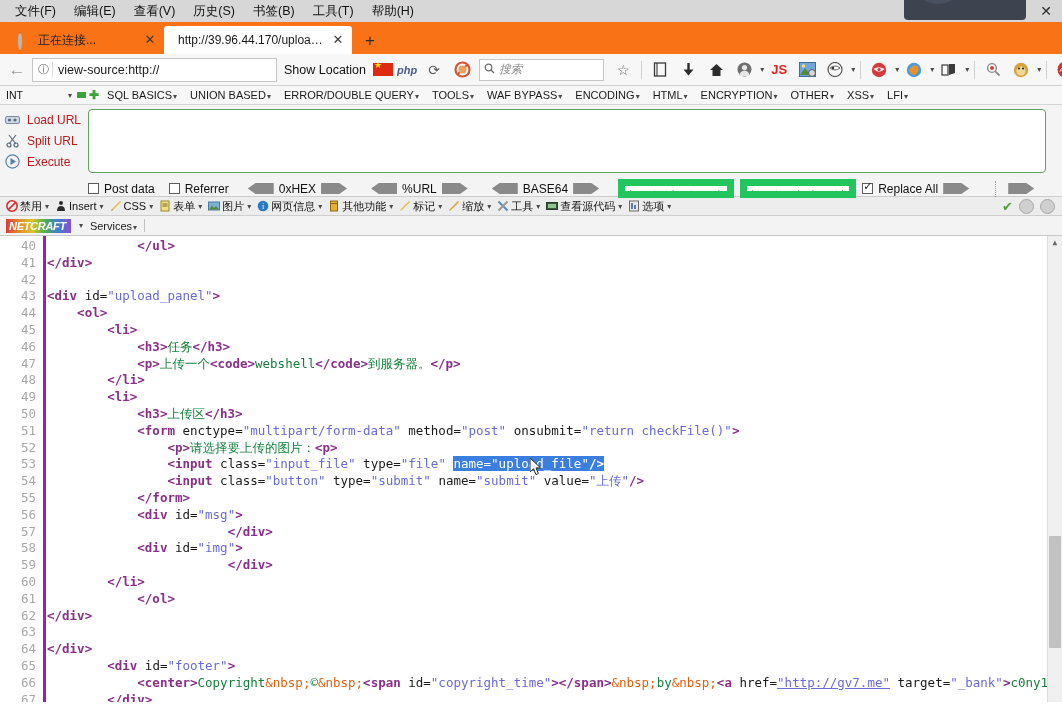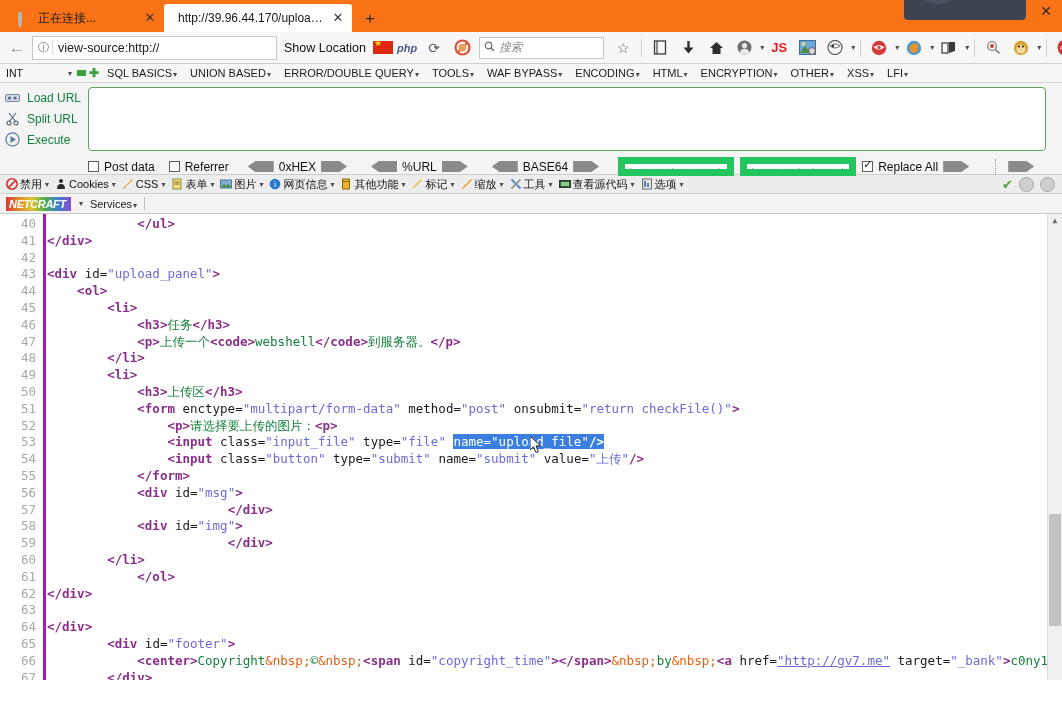--- a/index.html
+++ b/index.html
@@ -176,21 +176,21 @@
     border-bottom: 1px solid #cdcdcd;
     padding: 4px 0 0 0;
     position: relative;
     height: 92px;
   }
   .hb-row { display: flex; align-items: flex-start; }
   .hb-left { width: 88px; flex: 0 0 88px; padding-left: 4px; }
   .hb-btn {
     display: flex; align-items: center;
     height: 21px;
-    font-size: 12px; color: #15803d;
+    font-size: 12px; color: #b91c1c;
     gap: 7px;
   }
   .hb-btn .ic {
     width: 16px; height: 16px; flex: 0 0 16px;
     display: flex; align-items: center; justify-content: center;
     color: #5a7ba8; font-size: 11px;
   }
   .hb-ta {
     flex: 1 1 auto;
     height: 64px;
@@ -334,20 +334,29 @@
     width: 13px; height: 18px;
     pointer-events: none;
     z-index: 40;
   }
 </style>
 </head>
 <body>
 
 <div id="app">
 
+  <div class="menubar">
+    <div class="mi">文件(F)</div>
+    <div class="mi">编辑(E)</div>
+    <div class="mi">查看(V)</div>
+    <div class="mi">历史(S)</div>
+    <div class="mi">书签(B)</div>
+    <div class="mi">工具(T)</div>
+    <div class="mi">帮助(H)</div>
+  </div>
   <div class="winclose">✕</div>
 
   <div class="dlwidget">
     <div class="circle"></div>
 
   </div>
 
   <div class="tabstrip">
     <div class="tab inactive">
       <span class="tab-fav"><span class="spinner"></span></span>
@@ -580,21 +589,21 @@
             <line x1="2.4" y1="9.6" x2="9.6" y2="2.4" stroke="#d03030" stroke-width="1.6"></line>
           </svg></span>
       <span>禁用</span>
         <span class="caret">▾</span>
     </div>
     <div class="wd-item">
       <span class="wd-ic"><svg width="12" height="12" viewBox="0 0 12 12">
             <circle cx="6" cy="3" r="2" fill="#2b2b2b"></circle>
             <path d="M2 11 Q2 6 6 6 Q10 6 10 11 Z" fill="#2b2b2b"></path>
           </svg></span>
-      <span>Cookies</span>
+      <span>Insert</span>
         <span class="caret">▾</span>
     </div>
     <div class="wd-item">
       <span class="wd-ic"><svg width="12" height="12" viewBox="0 0 12 12">
             <polygon points="1,11 3,10 11,2 10,1 2,9" fill="#e0c040"></polygon>
             <polygon points="1,11 3,10 2,9" fill="#888"></polygon>
           </svg></span>
       <span>CSS</span>
         <span class="caret">▾</span>
     </div>

